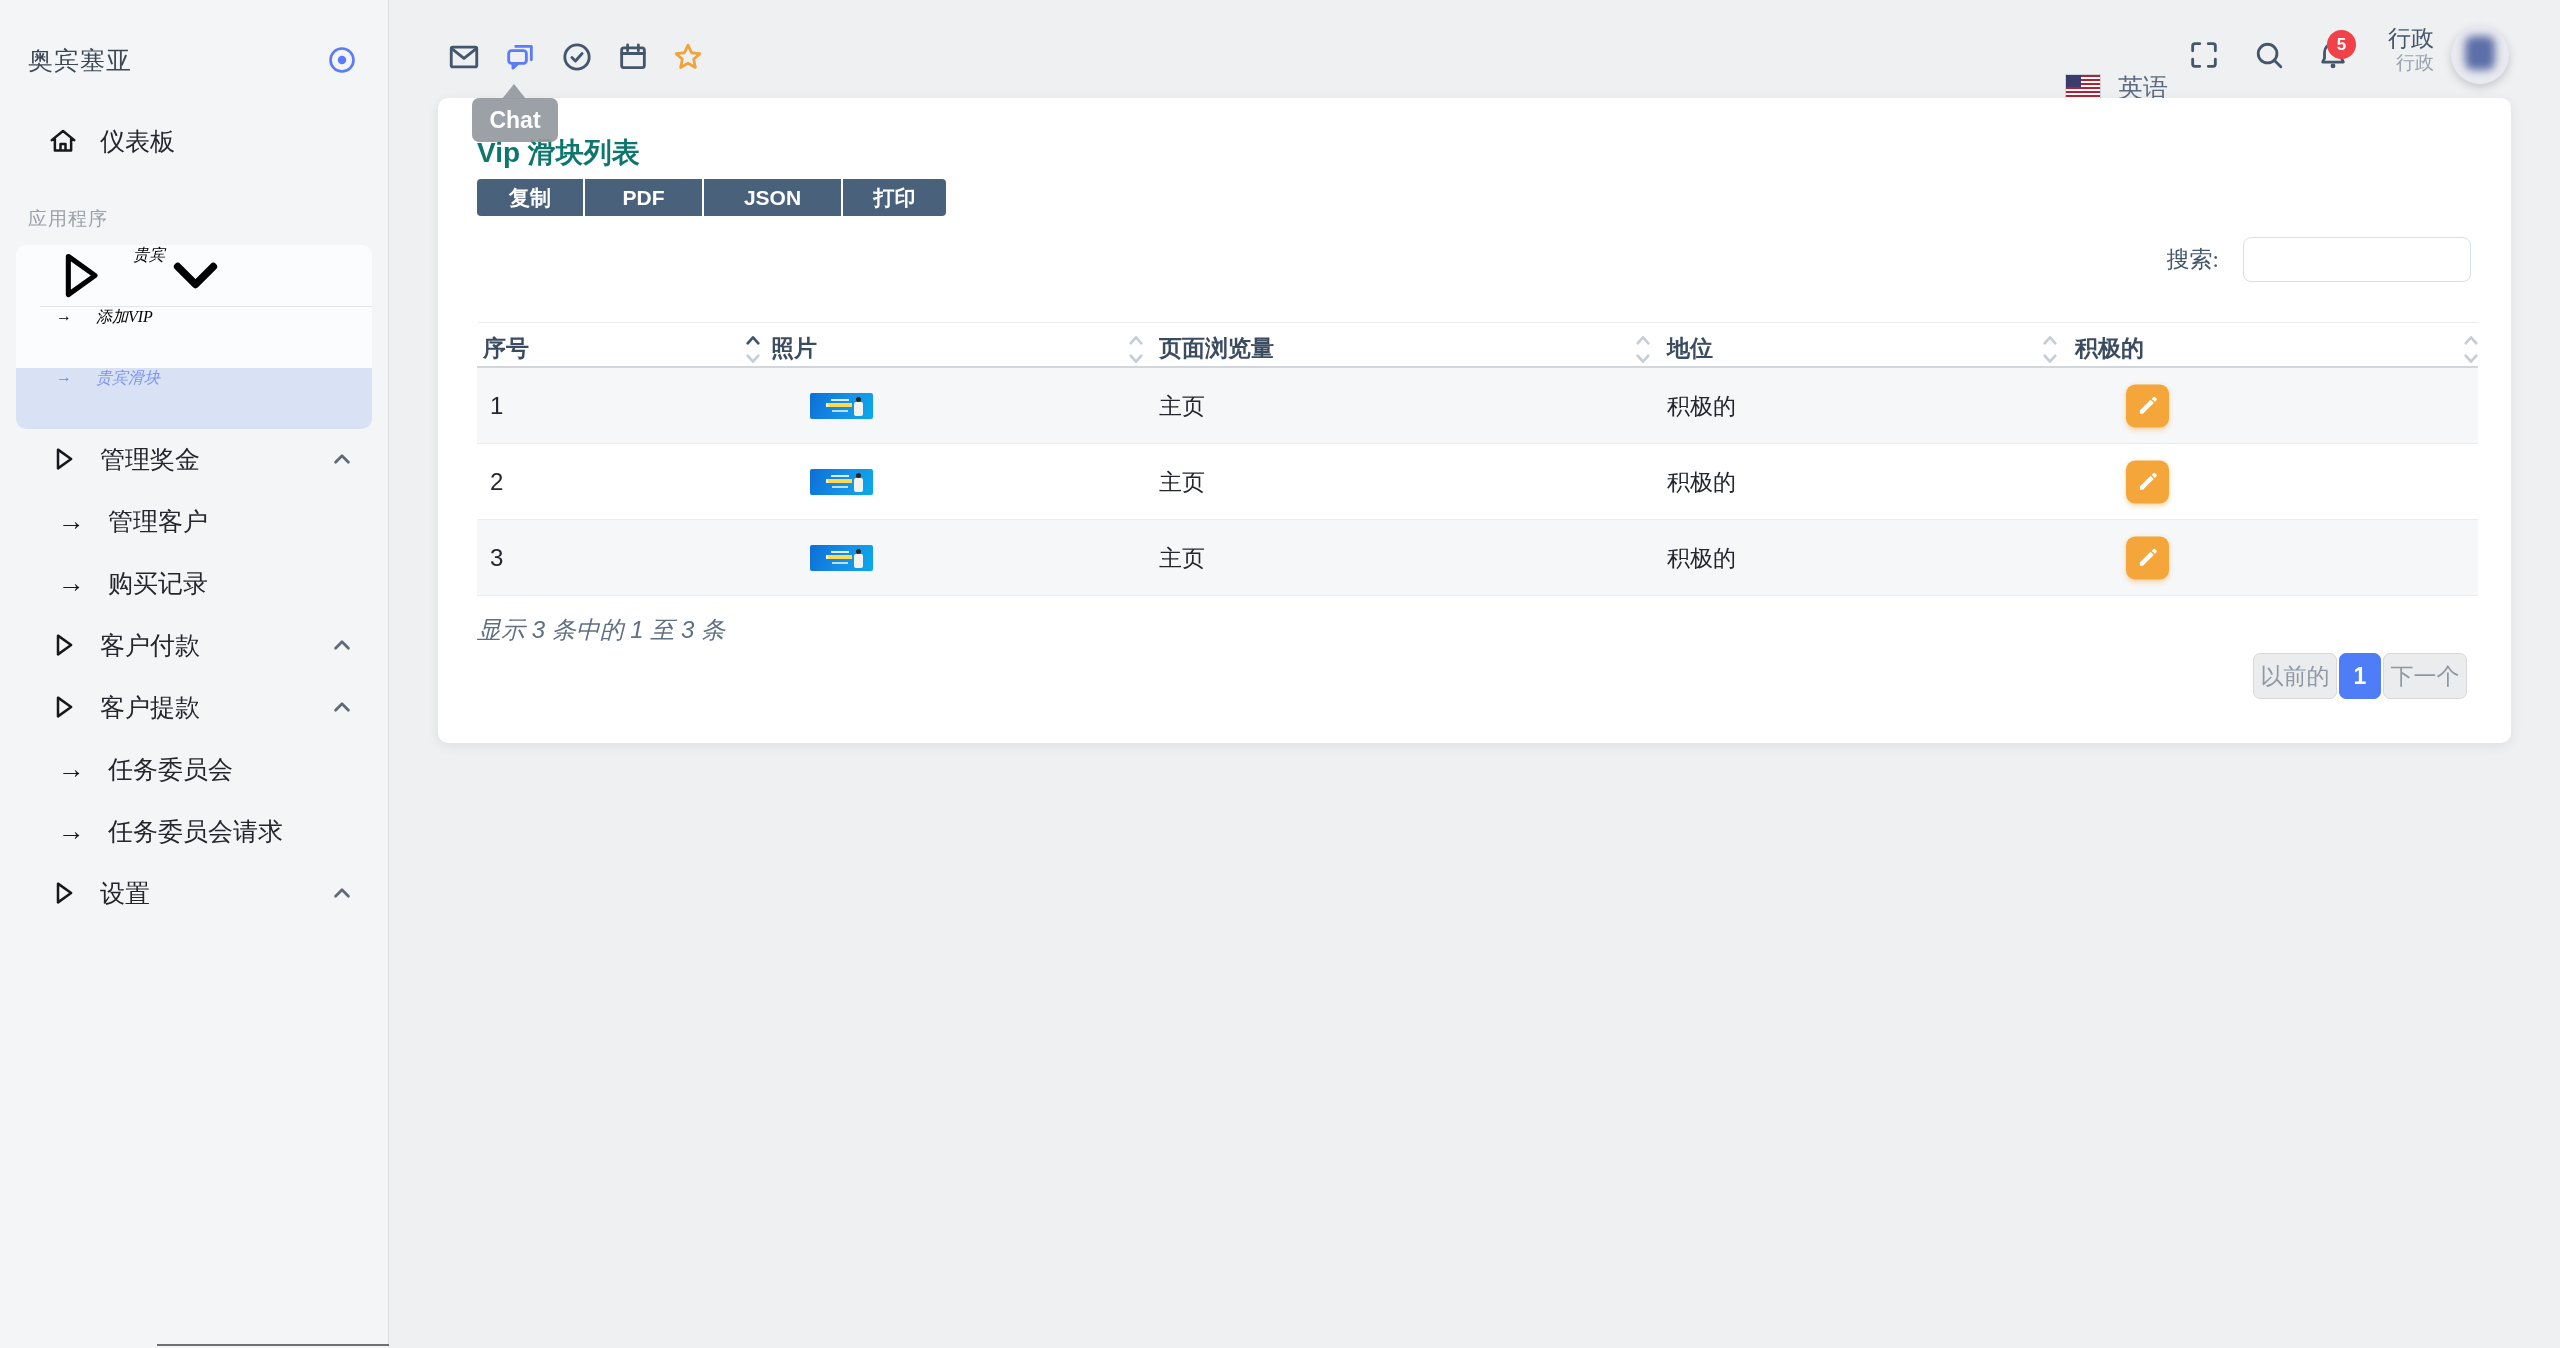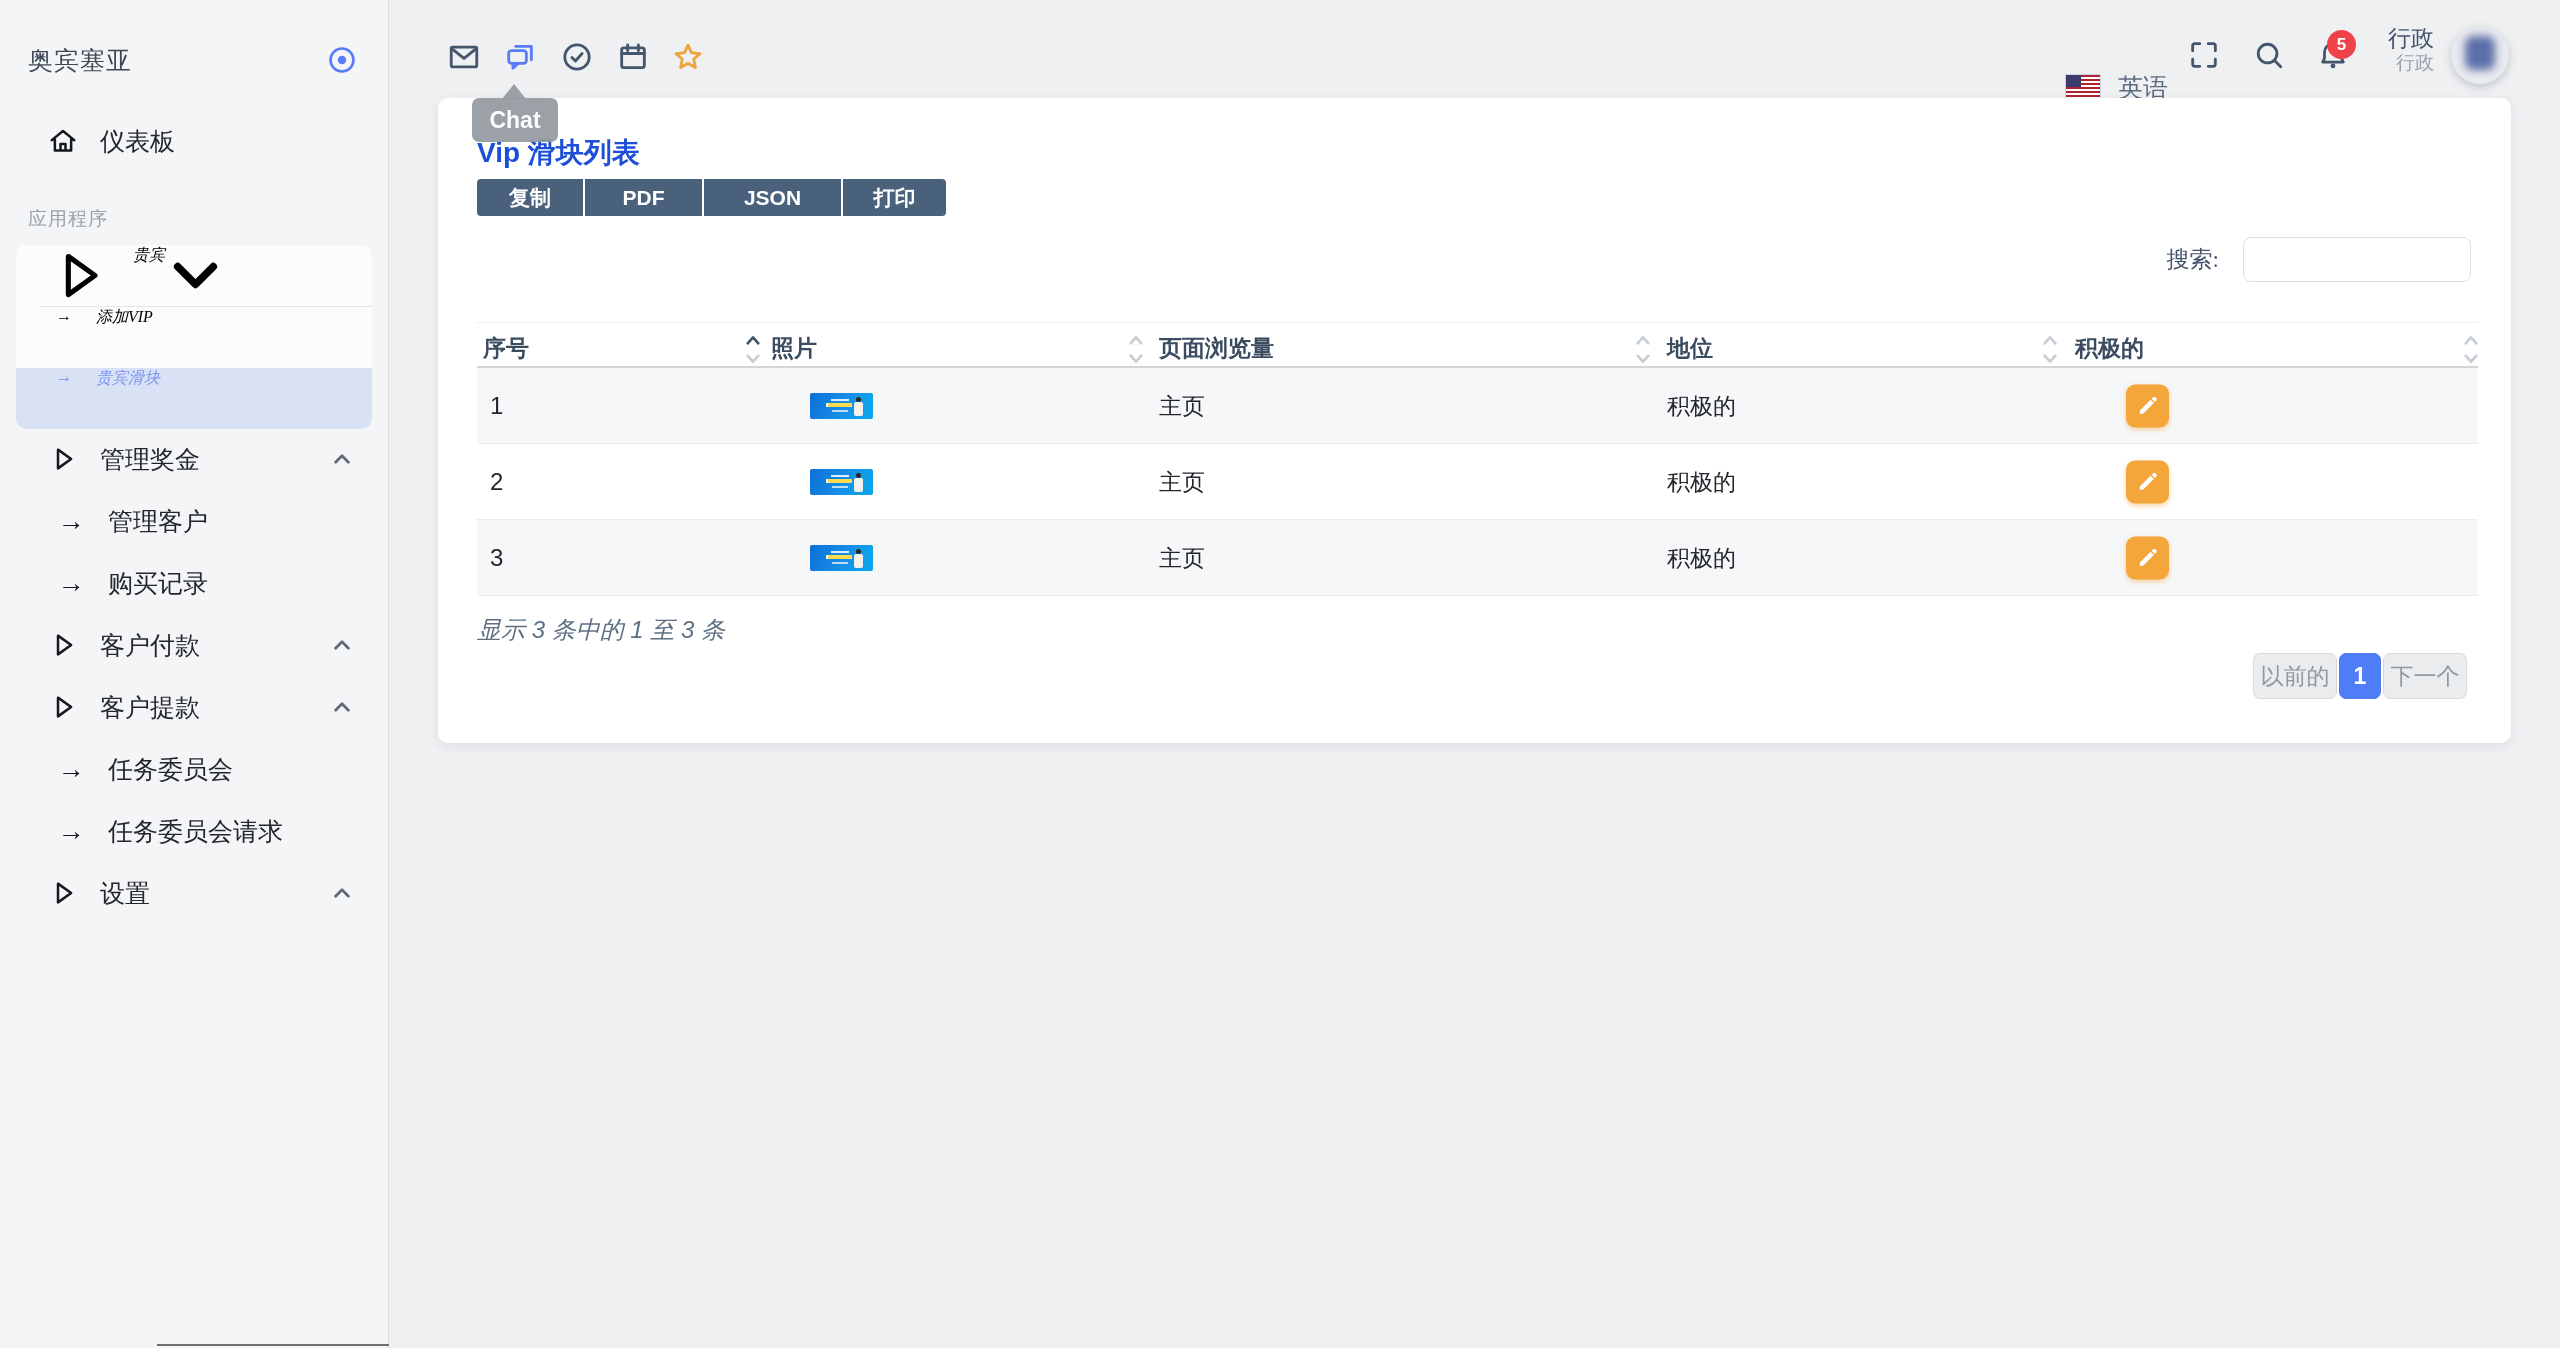--- a/index.html
+++ b/index.html
@@ -47,21 +47,21 @@
   .lang-label { font-size:25px; color:#5c6b7f; }
   .user { position:absolute; left:1975px; top:26px; width:70px; height:60px; text-align:right; cursor:pointer; }
   .user-name { font-size:23px; color:#44566c; line-height:26px; }
   .user-role { font-size:19px; color:#97a2af; line-height:22px; }
   .avatar { position:absolute; left:2062px; top:26px; width:58px; height:58px; border-radius:50%; background:#e9eaef; box-shadow:0 3px 8px rgba(60,70,90,0.25); overflow:hidden; cursor:pointer; }
   .avatar .blob { position:absolute; left:14px; top:10px; width:30px; height:34px; background:#5d6fa8; border-radius:8px; filter:blur(4px); }
   .badge { position:absolute; left:1938px; top:30px; width:29px; height:29px; border-radius:50%; background:#f14249; color:#fff; font-size:17px; font-weight:bold; display:flex; align-items:center; justify-content:center; z-index:5; }
 
   
   .card { position:absolute; left:49px; top:98px; width:2073px; height:645px; background:#ffffff; border-radius:10px; box-shadow:0 3px 12px rgba(40,55,80,0.09); }
-  .page-title { position:absolute; left:39px; top:36px; font-size:28px; color:#1d4ed8; }
+  .page-title { position:absolute; left:39px; top:36px; font-size:28px; color:#0f766e; }
   .btn-group { position:absolute; left:39px; top:81px; display:flex; gap:2px; }
   .export-btn { height:37px; background:#4a617c; color:#fff; border:none; font-size:21px; font-weight:bold; cursor:pointer; padding:0 10px; font-family:"Liberation Sans", sans-serif; }
   .export-btn.b0 { width:106px; border-radius:4px 0 0 4px; }
   .export-btn.b1 { width:117px; }
   .export-btn.b2 { width:137px; }
   .export-btn.b3 { width:103px; border-radius:0 4px 4px 0; }
   .search-wrap { position:absolute; right:40px; top:139px; display:flex; align-items:center; gap:24px; }
   .search-label { font-size:23px; color:#44566c; }
   .search-input { width:228px; height:45px; border:1px solid #d9dfe7; border-radius:8px; background:#fff; font-size:22px; padding:0 12px; outline:none; }
 

